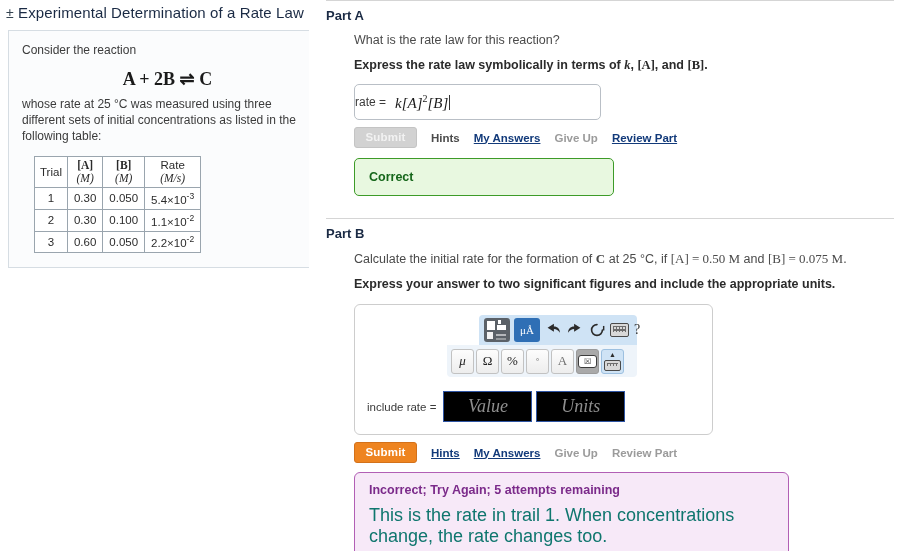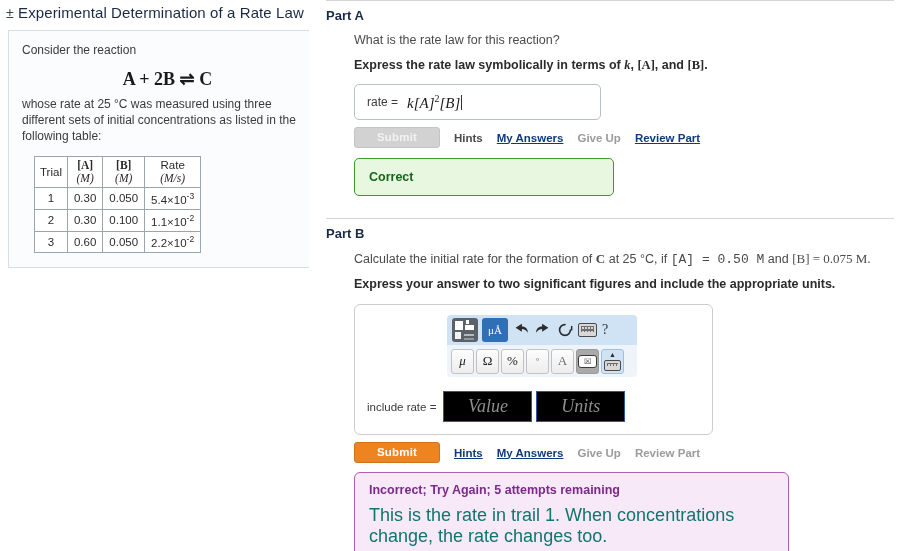--- a/index.html
+++ b/index.html
@@ -138,21 +138,20 @@
   .ans-box {
     margin-top: 10px;
     width: 247px;
     height: 36px;
     border: 1px solid #b9bfc6;
     border-radius: 5px;
     background: #ffffff;
     box-sizing: border-box;
     display: flex;
     align-items: center;
-    padding-left: 12px;
   }
   .ans-label {
     font-size: 12px;
     color: #3b3b3b;
   }
   .ans-expr {
     margin-left: 9px;
     font-family: "Liberation Serif", serif;
     font-size: 15px;
     color: #1a1a1a;
@@ -173,21 +172,21 @@
     align-items: center;
     margin-top: 7px;
     gap: 0;
   }
   .btn-submit {
     font-size: 11.5px;
     font-weight: bold;
     color: #ffffff;
     border-radius: 3px;
     padding: 3px 0 4px 0;
-    width: 86px;
+    width: 63px;
     text-align: center;
     box-sizing: border-box;
     letter-spacing: 0.2px;
   }
   .btn-submit.disabled {
     background: #d2d2d2;
     border: 1px solid #c4c4c4;
     color: #f2f2f2;
   }
   .btn-submit.active {
@@ -267,20 +266,21 @@
   }
   .tb-row1 {
     background: #cfe3f5;
     border-radius: 4px 4px 0 0;
     height: 30px;
     display: flex;
     align-items: center;
     padding: 0 5px;
     box-sizing: border-box;
     gap: 4px;
+    margin-left: 32px;
   }
   .tb-row2 {
     background: #eef4fa;
     border-radius: 0 0 4px 4px;
     height: 32px;
     display: flex;
     align-items: center;
     padding: 0 4px;
     box-sizing: border-box;
     gap: 2px;
@@ -502,21 +502,21 @@
     </div>
 
     <div class="part-sep" style="margin-top:22px;"></div>
     <div class="part-head">Part B</div>
 
     <div class="part-body">
       <div class="q-text">
         <span>Calculate the initial rate for the formation of</span>
         <span class="mbf" style="font-size:13px;">C</span>
         <span>at 25 °C, if</span>
-        <span class="mrm" style="font-size:13px;font-family:Liberation Mono, monospace;">[A] = 0.50 M</span>
+        <span class="mrm" style="font-size:13px;">[A] = 0.50 M</span>
         <span>and</span>
         <span class="mrm" style="font-size:13px;">[B] = 0.075 M</span><span>.</span>
       </div>
 
       <div class="q-instr">Express your answer to two significant figures and include the appropriate units.</div>
 
       <div class="widget">
 
         <div class="tb-wrap">
           <div class="tb-row1">

